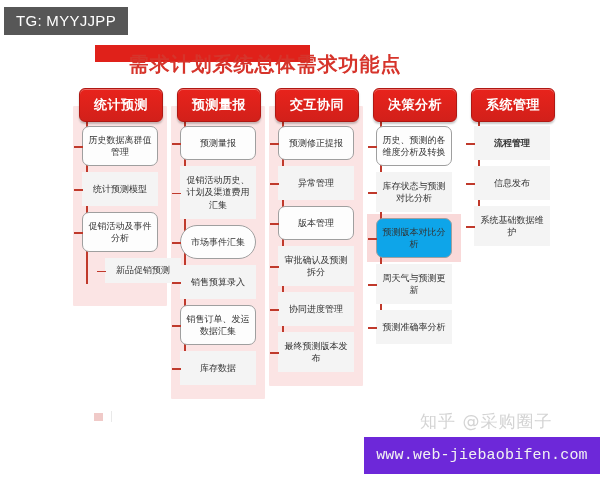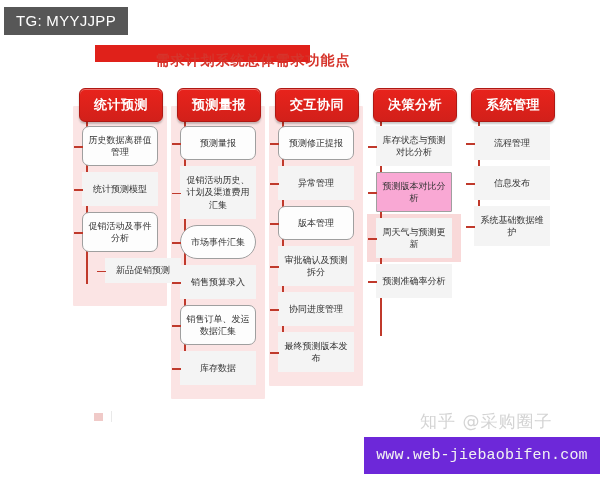--- a/index.html
+++ b/index.html
@@ -13,23 +13,23 @@
     background:#575757;color:#ffffff;
     padding:6px 12px 7px 12px;
     font-size:15px;letter-spacing:0.3px;line-height:1;
     font-family:"Liberation Sans",sans-serif;
   }
   .title-bar{
     position:absolute;left:95px;top:45px;width:215px;height:17px;
     background:#e0211a;
   }
   .title-text{
-    position:absolute;left:88px;top:52px;width:330px;
+    position:absolute;left:100px;top:52px;width:330px;
     text-align:center;
-    font-size:14px;font-weight:bold;color:#d6342b;
+    font-size:20px;font-weight:bold;color:#d6342b;
     letter-spacing:1px;line-height:1.2;
     font-family:"DejaVu Sans",sans-serif;
     white-space:nowrap;
   }
   
   .board{position:absolute;left:13px;top:88px;width:600px;height:330px;}
   .col{position:absolute;top:0;width:94px;}
   .col .band{
     position:absolute;left:0;top:18px;width:94px;
     background:#fbe4e4;
@@ -64,21 +64,21 @@
   .node.boxed{
     background:#fdfdfd;
     border:1px solid #9f9f9f;
     border-radius:7px;
   }
   .node.plain{
     background:#f4f4f4;
     border:1px solid transparent;
   }
   .node.hl{
-    background:#f9a8d4;border:1px solid #9f9f9f;border-radius:1px;font-family:Liberation Serif, serif;
+    background:#0ea5e9;border:1px solid #9f9f9f;border-radius:7px;font-family:Liberation Serif, serif;
   }
   .hl-band{
     position:absolute;left:0;width:94px;background:#f9d9d9;z-index:1;
   }
   .node .connector{
     position:absolute;left:-9px;top:50%;width:9px;height:1.5px;
     background:#c0392b;
   }
   
   .mini-logo{
@@ -148,32 +148,33 @@
         <div class="node plain" style="height: 34px;">协同进度管理<div class="connector"></div></div>
         <div class="node plain" style="height: 40px;">最终预测版本发布<div class="connector"></div></div>
       </div>
     </div>
     <div class="col nobanded" style="left: 354px; height: 270px;">
       <div class="band" style="height: 252px;"></div>
       <div class="col-head">决策分析</div>
       <div class="spine" style="height: 218px;"></div>
       <div class="hl-band" style="top: 126px; height: 48px;"></div>
       <div class="nodes">
+        <div class="node boxed" style="height: 40px;">历史、预测的各维度分析及转换<div class="connector"></div></div>
         <div class="node plain" style="height: 40px;">库存状态与预测对比分析<div class="connector"></div></div>
         <div class="node boxed hl" style="height: 40px;">预测版本对比分析<div class="connector"></div></div>
         <div class="node plain" style="height: 40px;">周天气与预测更新<div class="connector"></div></div>
         <div class="node plain" style="height: 34px;">预测准确率分析<div class="connector"></div></div>
       </div>
     </div>
     <div class="col nobanded" style="left: 452px; height: 172px;">
       <div class="band" style="height: 154px;"></div>
       <div class="col-head">系统管理</div>
       <div class="spine" style="height: 120px;"></div>
       <div class="nodes">
-        <div class="node plain" style="height: 34px;">流程管理<div class="connector"></div></div>
+        <div class="node plain" style="height: 34px; font-weight: bold;">流程管理<div class="connector"></div></div>
         <div class="node plain" style="height: 34px;">信息发布<div class="connector"></div></div>
         <div class="node plain" style="height: 40px;">系统基础数据维护<div class="connector"></div></div>
       </div>
     </div>
   </div>
 
 <div class="mini-logo">
   <span class="mark"></span>
   <span class="bar"></span>
   <span class="txt"></span>

